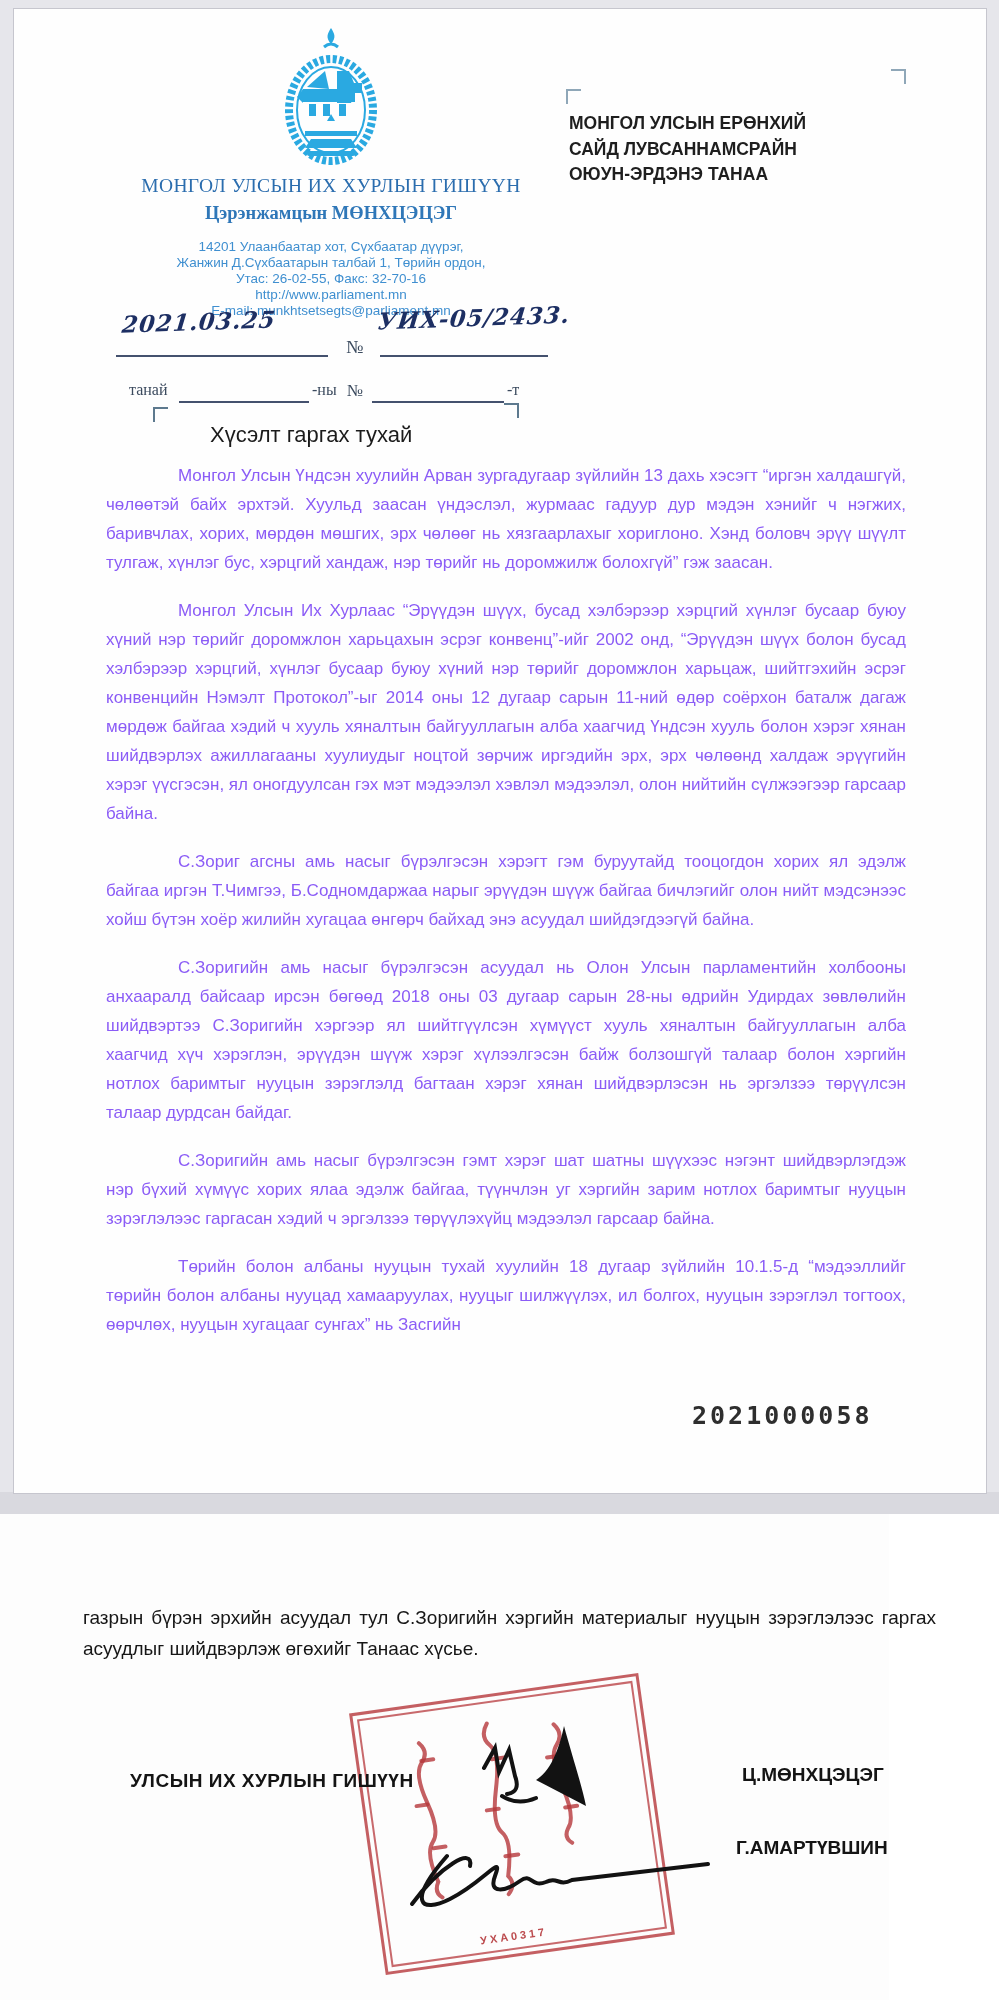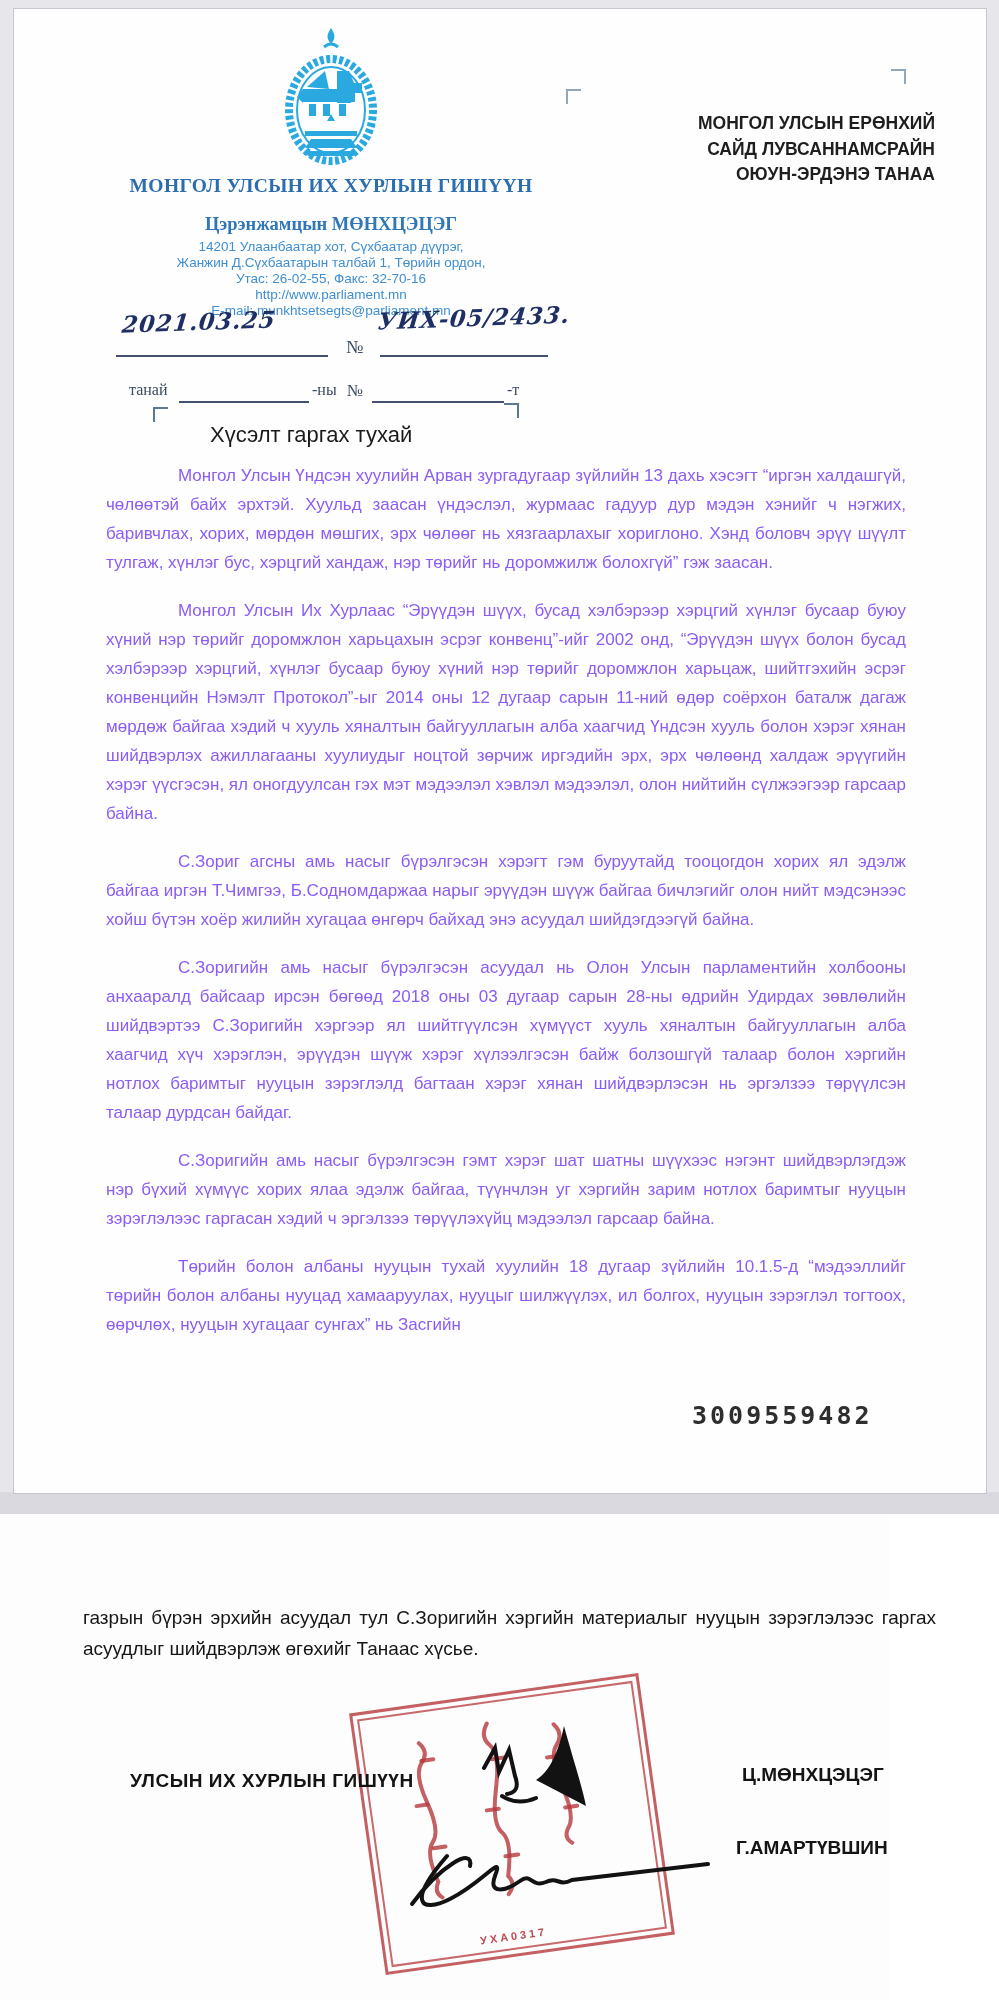--- a/index.html
+++ b/index.html
@@ -8,39 +8,39 @@
   .abs{position:absolute;}
 
   
   .backdrop{left:0;top:0;width:999px;height:1512px;background:#e6e6eb;}
   .shadow-band{left:0;top:1492px;width:999px;height:22px;background:#d9d9df;}
   .page1{left:13px;top:8px;width:972px;height:1484px;background:#fefefe;border:1px solid #c6c6ce;}
   .page2{left:0;top:1514px;width:889px;height:486px;background:#fdfdfd;}
 
   
   .hdr-center{left:67px;width:500px;text-align:center;}
-  .org-line{top:166px;font-family:"Liberation Serif", serif;font-weight:700;font-size:19.5px;
+  .org-line{top:166px;font-family:"Liberation Serif", serif;font-weight:400;font-size:19.5px;
             letter-spacing:.4px;color:#2b6dae;}
   .member-line{top:194px;font-family:"Liberation Serif", serif;font-weight:700;font-size:18.5px;
-               color:#2f77b8;margin-top:11px;}
+               color:#2f77b8;}
   .addr{top:230px;font-size:13.5px;line-height:16px;color:#3f8fd0;}
 
   
   .rule{border-bottom:2px solid #44516e;height:24px;}
   .plain-label{font-family:"Liberation Serif", serif;font-size:16px;color:#3b4a5e;}
   .handwriting{font-family:"DejaVu Serif", serif;font-style:italic;font-weight:700;
                color:#1d2f63;font-size:23px;letter-spacing:1px;transform:rotate(-2deg) skewX(-8deg);
                white-space:nowrap;}
 
   
   .corner{width:13px;height:13px;border:0 solid #8fa7b8;}
   .corner.tl{border-left-width:2px;border-top-width:2px;}
   .corner.tr{border-right-width:2px;border-top-width:2px;}
 
-  .recipient{left:555px;top:102px;width:366px;text-align:right;font-size:17.5px;
+  .recipient{left:555px;top:102px;width:366px;text-align:left;font-size:17.5px;
              line-height:25.5px;font-weight:600;color:#1e1e1e;}
   .subject{left:196px;top:413px;font-size:22px;color:#1b1b1b;}
 
   .body-flow{left:92px;top:452px;width:800px;}
   .body-par{margin:0 0 19px 0;font-size:17px;line-height:29px;text-align:justify;
             text-indent:72px;color:#8b5cf6;}
 
   .reg-number{left:678px;top:1392px;font-family:"DejaVu Sans Mono", monospace;font-weight:700;
               font-size:25px;letter-spacing:3px;color:#2e2e2e;}
 
@@ -129,21 +129,21 @@
 
     <div class="abs body-flow">
       <p class="body-par">Монгол Улсын Үндсэн хуулийн Арван зургадугаар зүйлийн 13 дахь хэсэгт “иргэн халдашгүй, чөлөөтэй байх эрхтэй. Хуульд заасан үндэслэл, журмаас гадуур дур мэдэн хэнийг ч нэгжих, баривчлах, хорих, мөрдөн мөшгих, эрх чөлөөг нь хязгаарлахыг хориглоно. Хэнд боловч эрүү шүүлт тулгаж, хүнлэг бус, хэрцгий хандаж, нэр төрийг нь доромжилж болохгүй” гэж заасан.</p>
       <p class="body-par">Монгол Улсын Их Хурлаас “Эрүүдэн шүүх, бусад хэлбэрээр хэрцгий хүнлэг бусаар буюу хүний нэр төрийг доромжлон харьцахын эсрэг конвенц”-ийг 2002 онд, “Эрүүдэн шүүх болон бусад хэлбэрээр хэрцгий, хүнлэг бусаар буюу хүний нэр төрийг доромжлон харьцаж, шийтгэхийн эсрэг конвенцийн Нэмэлт Протокол”-ыг 2014 оны 12 дугаар сарын 11-ний өдөр соёрхон баталж дагаж мөрдөж байгаа хэдий ч хууль хяналтын байгууллагын алба хаагчид Үндсэн хууль болон хэрэг хянан шийдвэрлэх ажиллагааны хуулиудыг ноцтой зөрчиж иргэдийн эрх, эрх чөлөөнд халдаж эрүүгийн хэрэг үүсгэсэн, ял оногдуулсан гэх мэт мэдээлэл хэвлэл мэдээлэл, олон нийтийн сүлжээгээр гарсаар байна.</p>
       <p class="body-par">С.Зориг агсны амь насыг бүрэлгэсэн хэрэгт гэм буруутайд тооцогдон хорих ял эдэлж байгаа иргэн Т.Чимгээ, Б.Содномдаржаа нарыг эрүүдэн шүүж байгаа бичлэгийг олон нийт мэдсэнээс хойш бүтэн хоёр жилийн хугацаа өнгөрч байхад энэ асуудал шийдэгдээгүй байна.</p>
       <p class="body-par">С.Зоригийн амь насыг бүрэлгэсэн асуудал нь Олон Улсын парламентийн холбооны анхааралд байсаар ирсэн бөгөөд 2018 оны 03 дугаар сарын 28-ны өдрийн Удирдах зөвлөлийн шийдвэртээ С.Зоригийн хэргээр ял шийтгүүлсэн хүмүүст хууль хяналтын байгууллагын алба хаагчид хүч хэрэглэн, эрүүдэн шүүж хэрэг хүлээлгэсэн байж болзошгүй талаар болон хэргийн нотлох баримтыг нууцын зэрэглэлд багтаан хэрэг хянан шийдвэрлэсэн нь эргэлзээ төрүүлсэн талаар дурдсан байдаг.</p>
       <p class="body-par">С.Зоригийн амь насыг бүрэлгэсэн гэмт хэрэг шат шатны шүүхээс нэгэнт шийдвэрлэгдэж нэр бүхий хүмүүс хорих ялаа эдэлж байгаа, түүнчлэн уг хэргийн зарим нотлох баримтыг нууцын зэрэглэлээс гаргасан хэдий ч эргэлзээ төрүүлэхүйц мэдээлэл гарсаар байна.</p>
       <p class="body-par">Төрийн болон албаны нууцын тухай хуулийн 18 дугаар зүйлийн 10.1.5-д “мэдээллийг төрийн болон албаны нууцад хамааруулах, нууцыг шилжүүлэх, ил болгох, нууцын зэрэглэл тогтоох, өөрчлөх, нууцын хугацааг сунгах” нь Засгийн</p>
     </div>
 
-    <div class="abs reg-number">3009559482</div>
+    <div class="abs reg-number">2021000058</div>
   </div>
 
   <div class="abs page2">
     <div class="abs p2-par">газрын бүрэн эрхийн асуудал тул С.Зоригийн хэргийн материалыг нууцын зэрэглэлээс гаргах асуудлыг шийдвэрлэж өгөхийг Танаас хүсье.</div>
 
     <div class="abs stamp">
       <div class="stamp-inner"></div>
       <svg width="276" height="248" viewBox="0 0 276 248" style="position:absolute;left:2px;top:2px;">
         <g fill="none" stroke="rgba(181,55,59,.8)" stroke-width="4" stroke-linecap="round">
           <path d="M60 34 q9 10 0 20 t0 40 t0 40 t0 40 q-6 10 2 16"></path>

